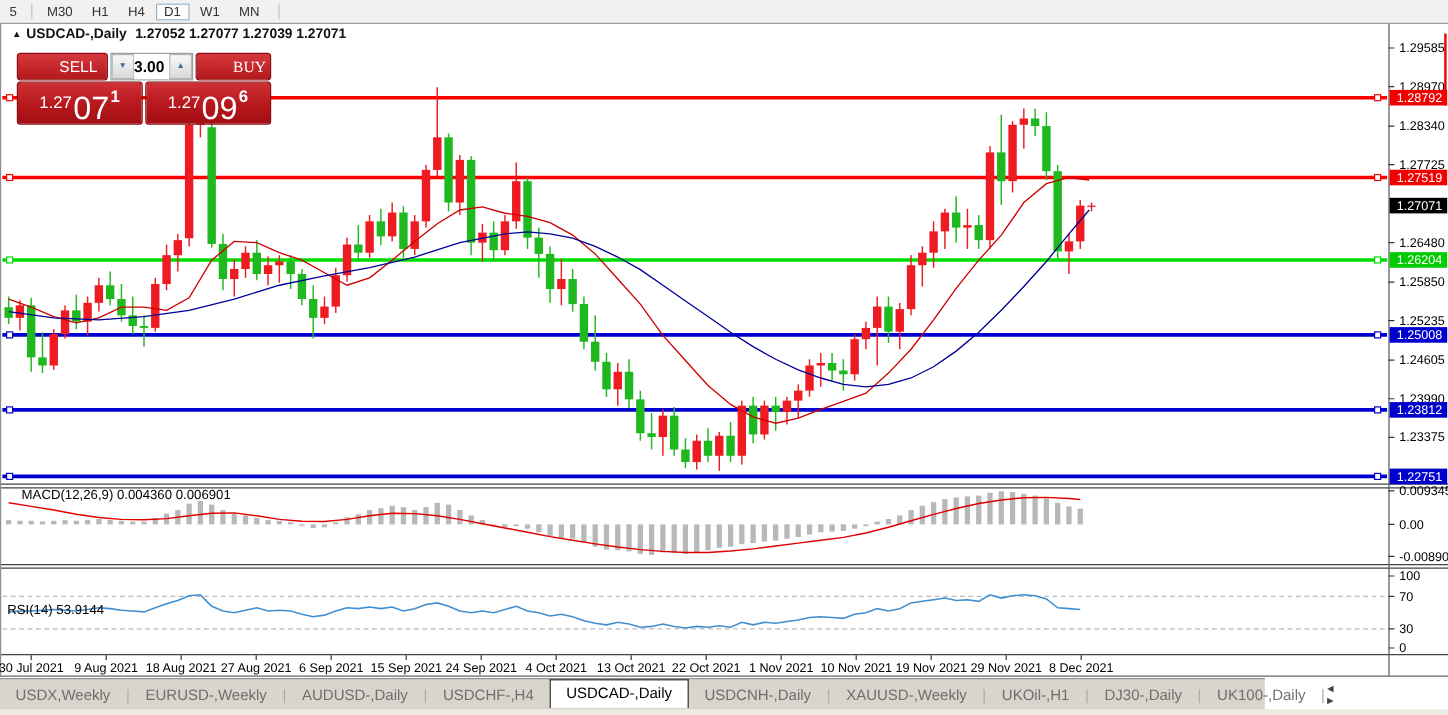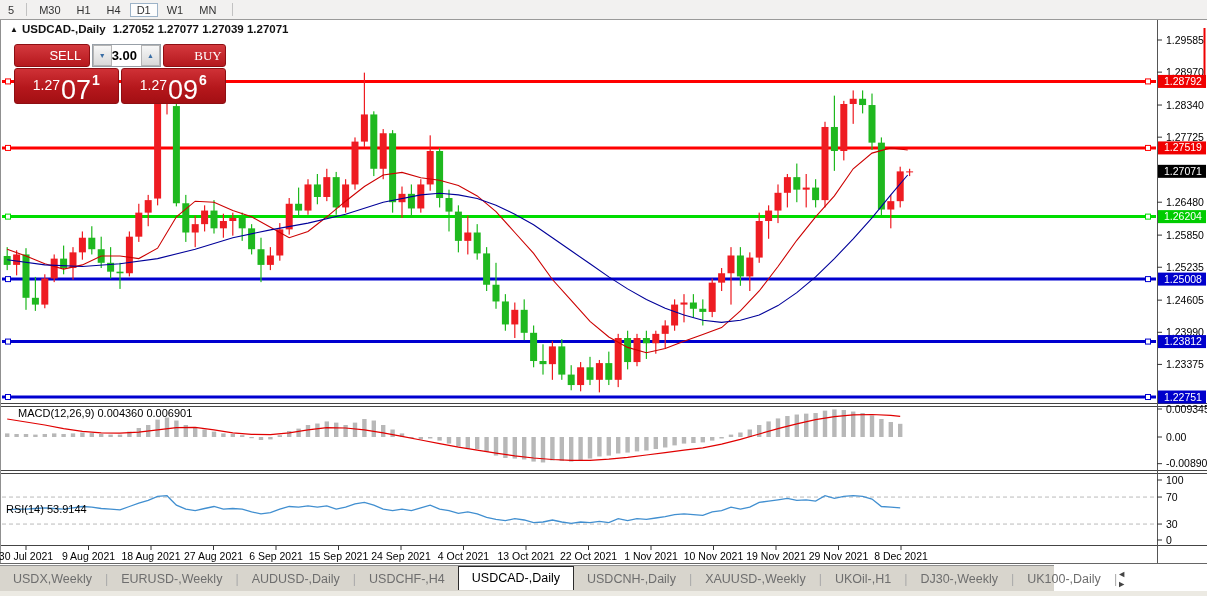--- a/index.html
+++ b/index.html
@@ -529,20 +529,20 @@
       <span class="tab">AUDUSD-,Daily</span>
       <span class="tab-sep">|</span>
       <span class="tab">USDCHF-,H4</span>
       <span class="tab active">USDCAD-,Daily</span>
       <span class="tab">USDCNH-,Daily</span>
       <span class="tab-sep">|</span>
       <span class="tab">XAUUSD-,Weekly</span>
       <span class="tab-sep">|</span>
       <span class="tab">UKOil-,H1</span>
       <span class="tab-sep">|</span>
-      <span class="tab">DJ30-,Weekly</span>
+      <span class="tab">DJ30-,Daily</span>
       <span class="tab-sep">|</span>
       <span class="tab">UK100-,Daily</span>
       <span class="tab-sep">|</span>
       <span id="tab-arrows">◄ ►</span>
     </div>
   <div id="statusbar"></div>
 </div>
 
 </body></html>

